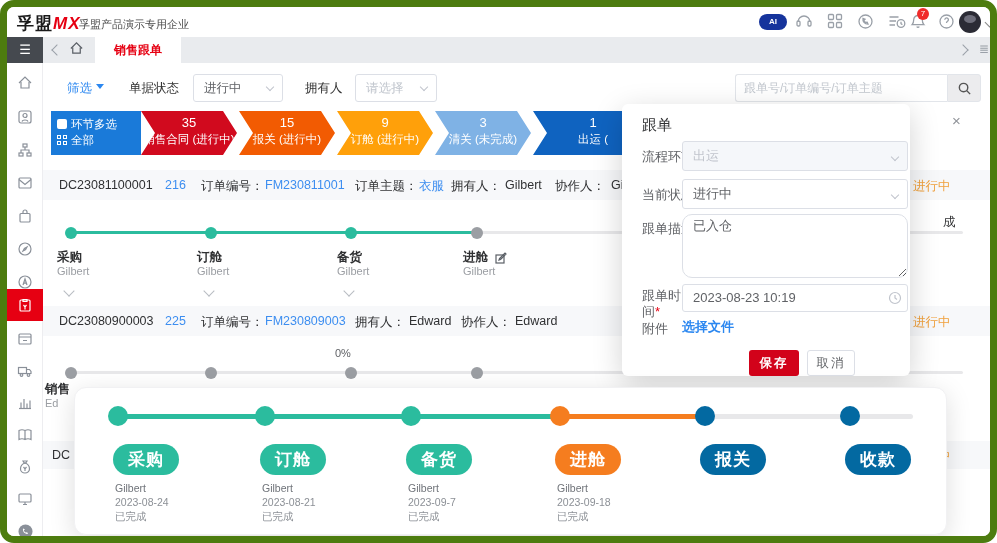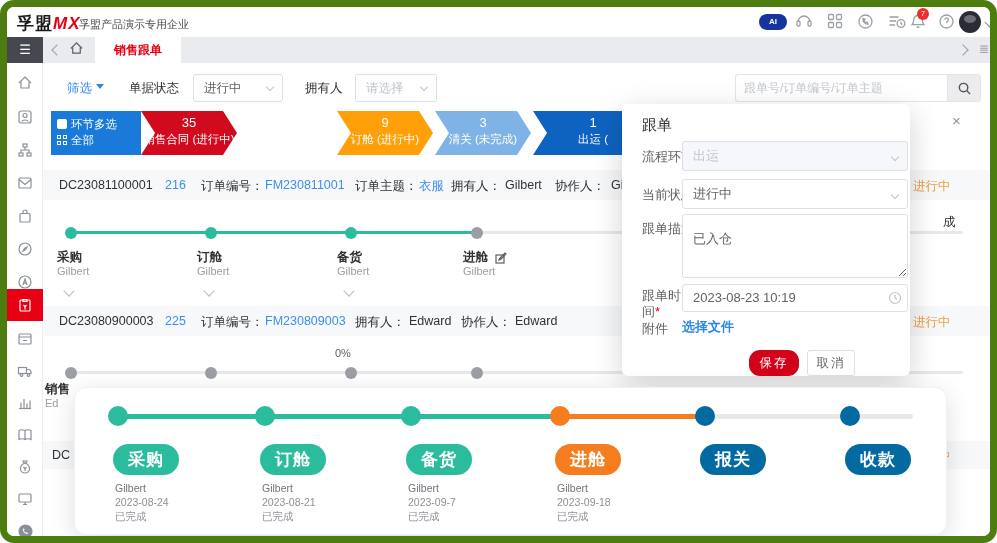--- a/index.html
+++ b/index.html
@@ -80,25 +80,25 @@
   .editicon svg { stroke:#5a5f66; fill:none; stroke-width:1.2; }
   .pct { position:absolute; font-size:11px; color:#606266; }
 
   
   .modal { position:absolute; left:583px; top:97px; width:288px; height:272px; background:#fff; border-radius:6px; box-shadow:0 8px 30px rgba(0,0,0,.18); z-index:20;margin-left:32px; }
   .m-title { position:absolute; left:20px; top:12px; font-size:15px; color:#303133; }
   .m-close { position:absolute; left:330px; top:8px; font-size:15px; color:#909399; cursor:pointer; }
   .m-label { position:absolute; left:20px; font-size:13px; color:#606266; }
   .m-ctl { position:absolute; left:60px; width:226px; height:30px; border:1px solid #dcdfe6; border-radius:3px; font-size:13px; color:#606266; line-height:28px; padding:0 24px 0 10px; background:#fff; cursor:pointer; }
   .m-ctl.disabled { background:#f5f7fa; color:#c0c4cc; cursor:not-allowed; }
-  .m-ta { position:absolute; left:60px; top:110px; width:226px; height:64px; border:1px solid #dcdfe6; border-radius:3px; font-size:13px; color:#606266; padding:15px 10px; font-family:"Liberation Sans", sans-serif; resize:both; }
+  .m-ta { position:absolute; left:60px; top:110px; width:226px; height:64px; border:1px solid #dcdfe6; border-radius:10px; font-size:13px; color:#606266; padding:2px 10px; font-family:"Liberation Sans", sans-serif; resize:both; }
   .m-time { position:absolute; left:60px; top:180px; width:226px; height:28px; border:1px solid #dcdfe6; border-radius:3px; font-size:13px; color:#606266; line-height:26px; padding:0 10px; }
   .req { color:#e60012; }
   .m-link { position:absolute; left:60px; top:214px; font-size:13px; color:#2b87f0; font-weight:bold; cursor:pointer; }
-  .m-btn-save { position:absolute; left:127px; top:246px; width:50px; height:26px; background:#d2021a; color:#fff; border:none; border-radius:11px; font-size:12.5px; cursor:pointer; letter-spacing:2px; }
+  .m-btn-save { position:absolute; left:127px; top:246px; width:50px; height:26px; background:#d2021a; color:#fff; border:none; border-radius:3px; font-size:12.5px; cursor:pointer; letter-spacing:2px;font-weight:bold; }
   .m-btn-cancel { position:absolute; left:185px; top:246px; width:48px; height:26px; background:#fff; color:#606266; border:1px solid #dcdfe6; border-radius:3px; font-size:12.5px; cursor:pointer; letter-spacing:2px; }
   .clockico { position:absolute; left:266px; top:187px; }
   .clockico svg { stroke:#c0c4cc; fill:none; stroke-width:1.2; }
 
   
   .popup { position:absolute; left:67px; top:380px; width:873px; height:148px; background:#fff; border-radius:12px; border:1px solid #f1f1f3; box-shadow:0 6px 26px rgba(0,0,0,.13); z-index:30; }
   .p-line { position:absolute; top:26px; height:5px; border-radius:3px; }
   .p-dot { position:absolute; top:18px; width:20px; height:20px; border-radius:50%; }
   .orange { background:#f57d1f; }
   .pgray { background:#0369a1; }
@@ -308,20 +308,24 @@
               <i style="left:0;bottom:0"></i>
               <i style="right:0;bottom:0"></i>
             </span>
             <span>全部</span>
           </div>
       </div>
       <div class="arrow" style="left:98px; width:96px; background:#d10a1e">
         <span class="num">35</span>
           <span class="lbl">销售合同 (进行中)</span>
       </div>
+      <div class="arrow" style="left:196px; width:96px; background:#f25b02">
+        <span class="num">15</span>
+          <span class="lbl">报关 (进行中)</span>
+      </div>
       <div class="arrow" style="left:294px; width:96px; background:#ffa00a">
         <span class="num">9</span>
           <span class="lbl">订舱 (进行中)</span>
       </div>
       <div class="arrow" style="left:392px; width:96px; background:#7fb2e5">
         <span class="num">3</span>
           <span class="lbl">清关 (未完成)</span>
       </div>
       <div class="arrow" style="left:490px; width:120px; background:#0f63c0">
         <span class="num">1</span>

